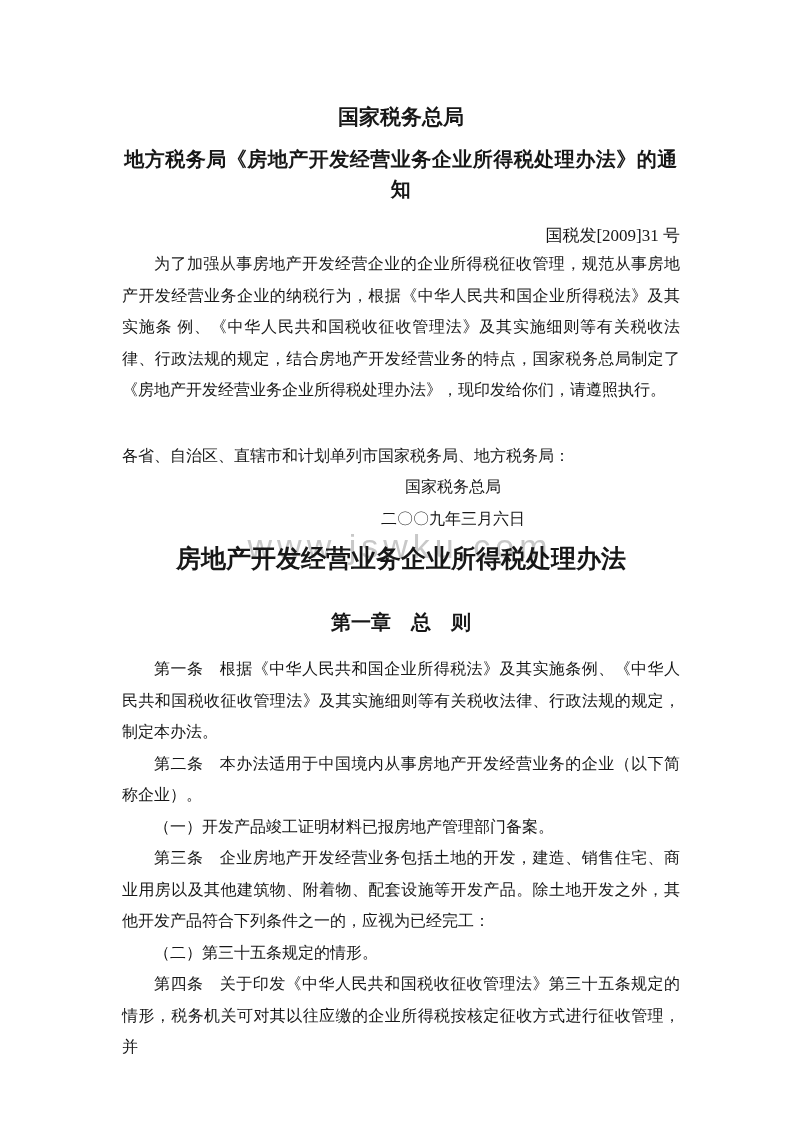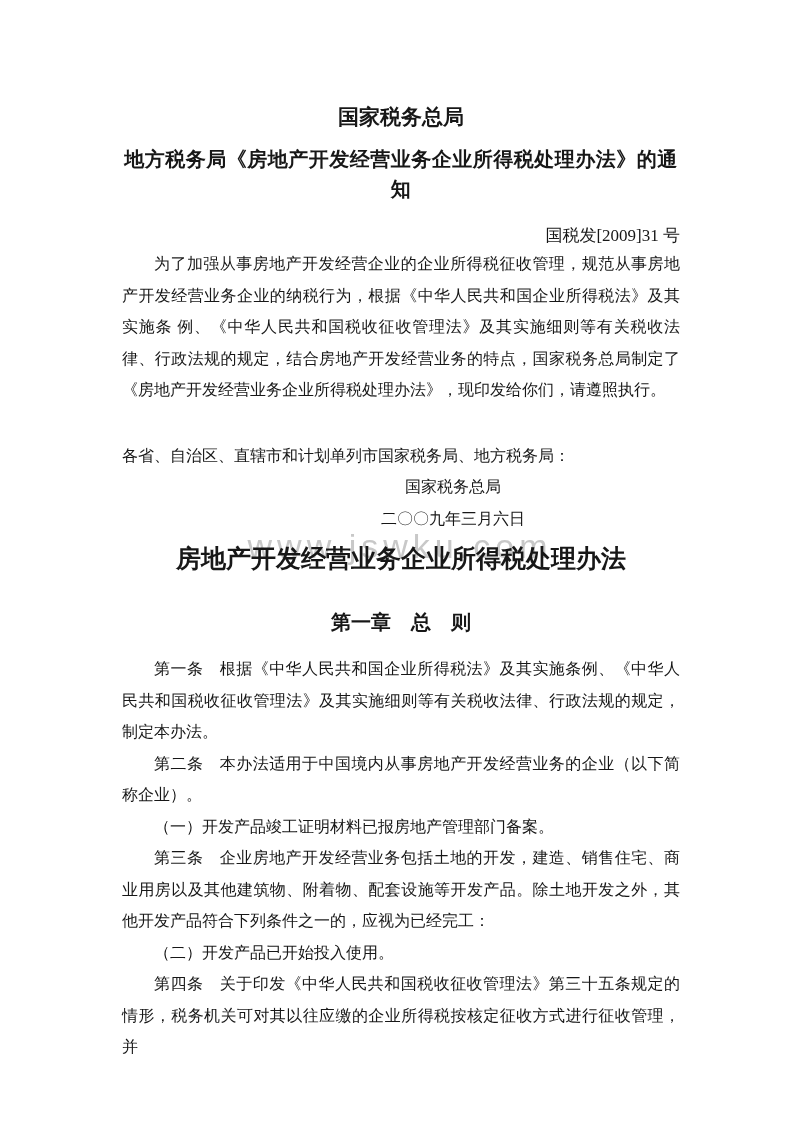--- a/index.html
+++ b/index.html
@@ -127,18 +127,18 @@
 
     <h3 class="regulation-title">房地产开发经营业务企业所得税处理办法</h3>
 
     <h4 class="chapter-heading">第一章　总　则</h4>
 
     <div class="articles">
       <p class="body-text para">第一条　根据《中华人民共和国企业所得税法》及其实施条例、《中华人民共和国税收征收管理法》及其实施细则等有关税收法律、行政法规的规定，制定本办法。</p>
       <p class="body-text para">第二条　本办法适用于中国境内从事房地产开发经营业务的企业（以下简称企业）。</p>
       <p class="body-text para">（一）开发产品竣工证明材料已报房地产管理部门备案。</p>
       <p class="body-text para">第三条　企业房地产开发经营业务包括土地的开发，建造、销售住宅、商业用房以及其他建筑物、附着物、配套设施等开发产品。除土地开发之外，其他开发产品符合下列条件之一的，应视为已经完工：</p>
-      <p class="body-text para">（二）开发产品已开始投入使用。</p>
+      <p class="body-text para">（二）第三十五条规定的情形。</p>
       <p class="body-text para">第四条　关于印发《中华人民共和国税收征收管理法》第三十五条规定的情形，税务机关可对其以往应缴的企业所得税按核定征收方式进行征收管理，并</p>
     </div>
 
   </div>
 </div>
 
 </body></html>

